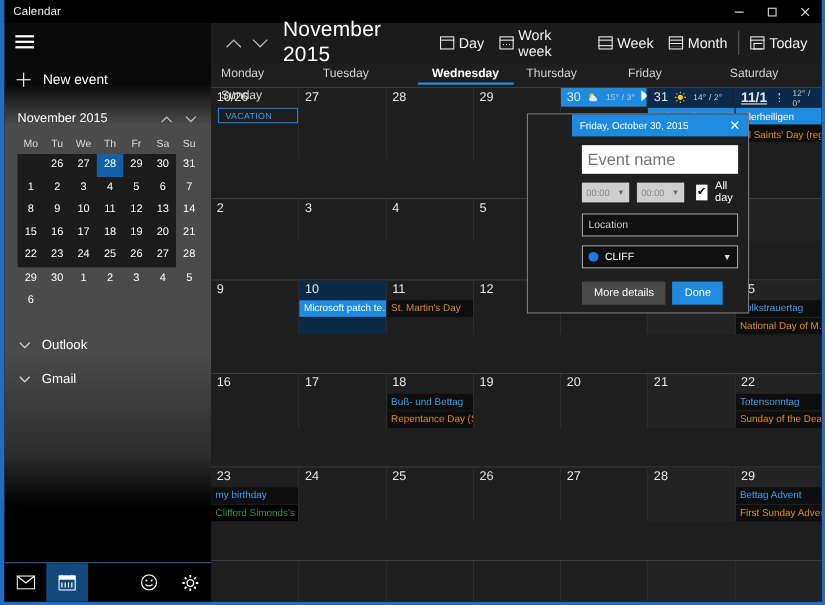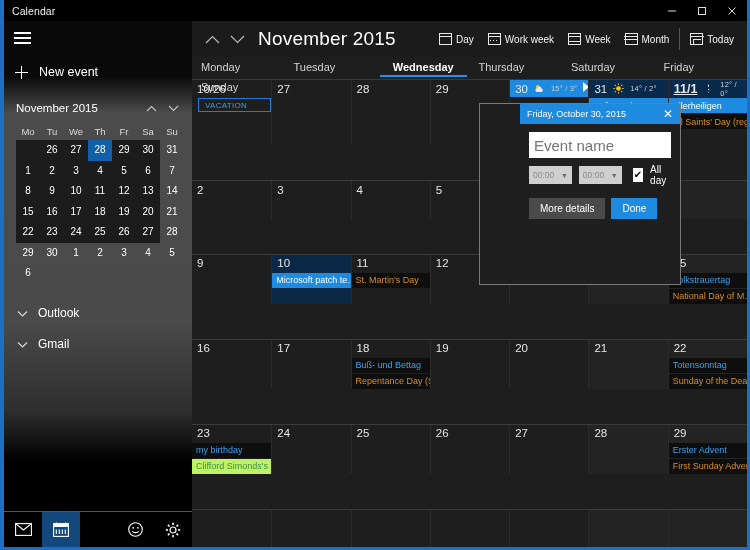--- a/index.html
+++ b/index.html
@@ -104,21 +104,21 @@
   #main {
     position: absolute; left: 188px; top: 21px; right: 0; bottom: 0;
     background: #1e1e1e;
   }
   #toolbar { height: 36px; display: flex; align-items: center; padding-left: 8px; background: #1b1b1b; }
   .tb-nav { width: 25px; text-align: center; color: #c9c9c9; }
   .tb-nav svg { display: block; margin: 0 auto; }
   #tb-month { font-size: 19px; color: #fff; margin-left: 8px; font-weight: 300; letter-spacing: .2px; }
   #tb-views { margin-left: auto; display: flex; align-items: center; padding-right: 6px; }
   .tb-view {
-    display: flex; align-items: center; gap: 4px; color: #f2f2f2; font-size: 10px;
+    display: flex; align-items: center; gap: 4px; color: #f2f2f2; font-size: 13px;
     padding: 0 7px; height: 26px;
   }
   .tb-sep { width: 1px; height: 22px; background: #555; margin: 0 3px; }
   .vicon { width: 13px; height: 12px; border: 1.2px solid #e8e8e8; position: relative; flex: none; }
   .vicon:before { content:''; position:absolute; left:-1.2px; right:-1.2px; top: 2px; height: 1.2px; background: #e8e8e8; }
   .vicon.wk:after  { content:''; position:absolute; left:1.5px; top:6px; width:8px; height:1.2px;
                      background: repeating-linear-gradient(to right,#e8e8e8 0 1.4px,transparent 1.4px 2.8px); }
   .vicon.w:after   { content:''; position:absolute; left:-1.2px; right:-1.2px; top:6.5px; height:1.2px; background:#e8e8e8; }
   .vicon.m:after   { content:''; position:absolute; left:-1.2px; right:-1.2px; top:5px; bottom:2px;
                      background: repeating-linear-gradient(to bottom,#e8e8e8 0 1.1px,transparent 1.1px 2.6px); }
@@ -155,21 +155,21 @@
   .hdr-blue { background: #1e8ae0; }
   .hdr-dark { background: #0a2a4c; }
 
   .ev {
     height: 15px; margin: 1px 0 0 0; display: flex; align-items: center;
     font-size: 9px; padding: 0 4px; white-space: nowrap; overflow: hidden;
   }
   .ev.blue-fill { background: #1e8ae0; color: #fff; }
   .ev.blue-txt  { background: #0e0e0e; color: #3aa0ee; }
   .ev.orange    { background: #0e0e0e; color: #d98d29; }
-  .ev.green     { background: #bef264; color: #3f8f4f; }
+  .ev.green     { background: #000000; color: #3f8f4f; }
   .ev.vac {
     border: 1px solid #1e7ae0; color: #3aa0ee; background: transparent;
     font-size: 8px; letter-spacing: .3px; margin-left: 6px; height: 14px;
     position: relative; padding-left: 6px;
   }
   .ev.vac:before {
     content:''; position: absolute; left: -7px; top: -1px;
     border-top: 7px solid transparent; border-bottom: 7px solid transparent;
     border-right: 6px solid #1e7ae0;
   }
@@ -438,22 +438,22 @@
           <span>Today</span>
         </div>
       </div>
     </div>
 
     <div id="dayhead">
         <div class="dh">Monday</div>
         <div class="dh">Tuesday</div>
         <div class="dh sel">Wednesday</div>
         <div class="dh">Thursday</div>
+        <div class="dh">Friday</div>
         <div class="dh">Saturday</div>
-        <div class="dh">Friday</div>
         <div class="dh">Sunday</div>
       </div>
 
     <div id="grid">
         <div class="wrow">
           <div class="dcell">
             <div class="dhdr r1">
               <span class="dnum">10/26</span>
             </div>
             <div class="ev vac">VACATION</div>
@@ -677,21 +677,21 @@
           </div>
           <div class="dcell wknd">
             <div class="dhdr">
               <span class="dnum">28</span>
             </div>
           </div>
           <div class="dcell wknd">
             <div class="dhdr">
               <span class="dnum">29</span>
             </div>
-            <div class="ev blue-txt">Erster Advent</div>
+            <div class="ev blue-txt">Bettag Advent</div>
             <div class="ev orange">First Sunday Adver</div>
           </div>
         </div>
         <div class="wrow">
           <div class="dcell"></div>
           <div class="dcell"></div>
           <div class="dcell"></div>
           <div class="dcell"></div>
           <div class="dcell"></div>
           <div class="dcell wknd"></div>
@@ -711,20 +711,28 @@
             <span>00:00</span>
             <span class="cv">▼</span>
           </div>
           <div class="tsel">
             <span>00:00</span>
             <span class="cv">▼</span>
           </div>
           <div class="chk">✔</div>
           <div class="chk-lbl">All day</div>
         </div>
+        <div id="loc">
+          <span>Location</span>
+        </div>
+        <div id="cal-sel">
+          <span id="cal-dot" style="background: rgb(30, 122, 224);"></span>
+          <span>CLIFF</span>
+          <span class="cv">▼</span>
+        </div>
         <div id="dlg-btns">
           <div class="dbtn grey">More details</div>
           <div class="dbtn blue">Done</div>
         </div>
       </div>
     </div>
 
   </div>
 </div>
 

